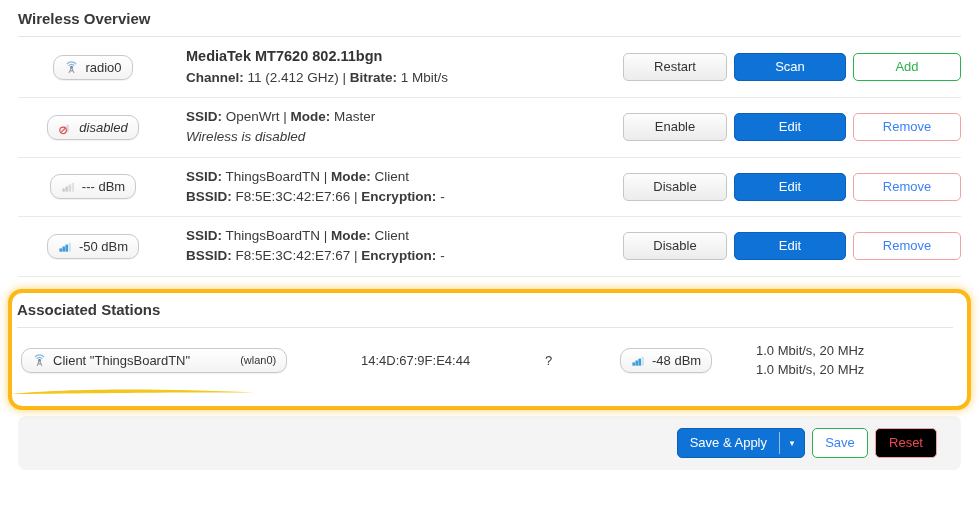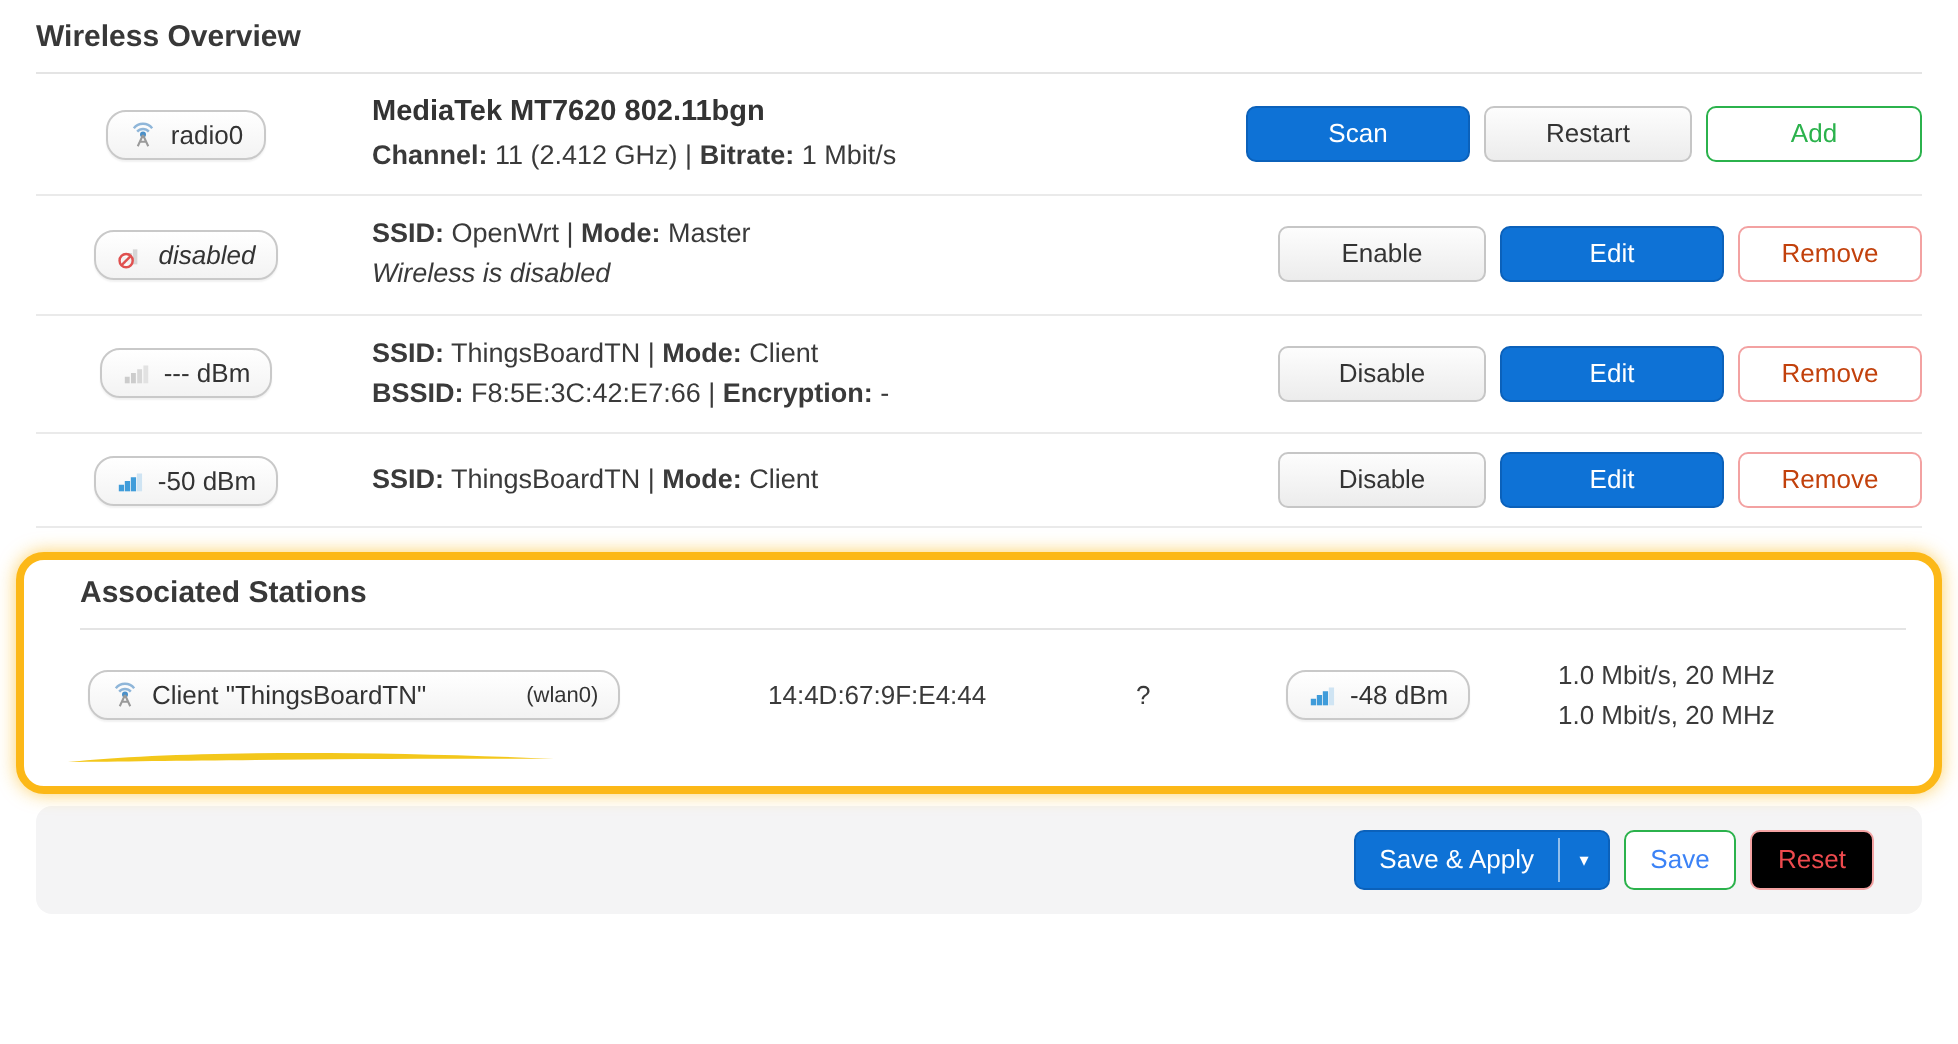--- a/index.html
+++ b/index.html
@@ -36,28 +36,28 @@
   .note { font-style:italic; }
 
   .btns { display:flex; gap:7px; justify-self:end; }
   .btn {
     height:28px; line-height:26px; text-align:center; border-radius:5px;
     font-size:13px; cursor:pointer; border:1px solid transparent;
   }
   .btn-neutral { width:104px; background:linear-gradient(#fdfdfd,#ececec); border-color:#c6c6c6; color:#333; }
   .btn-primary { width:112px; background:#0e72d6; border-color:#0b61ba; color:#fff; }
   .btn-green   { width:108px; background:#fff; border-color:#2bb24c; color:#2bb24c; }
-  .btn-red     { width:92px; background:#fff; border-color:#f3a2a2; color:#c2410c; }
+  .btn-red     { width:108px; background:#fff; border-color:#f3a2a2; color:#3b82f6; }
 
   
   .highlight {
     position:relative; margin:12px -10px 0 -10px;
     border:4px solid #fcb817; border-radius:14px;
     box-shadow:0 0 9px rgba(252,184,23,.65);
-    padding:8px 14px 10px 28px; background:#fff;
+    padding:8px 14px 10px 5px; background:#fff;
   }
   .shead {
     display:grid; grid-template-columns:340px 184px 75px 136px 1fr;
     font-weight:bold; font-size:13px; color:#333;
     padding:11px 0 13px 4px; border-bottom:1px solid #eaeaea;
   }
   .srow {
     position:relative;
     display:grid; grid-template-columns:340px 184px 75px 136px 1fr;
     align-items:center; padding:13px 0 16px 4px;
@@ -106,22 +106,22 @@
           </svg>
         </span>
         <span>radio0</span>
       </span>
     </div>
     <div class="info">
       <div class="dev-title">MediaTek MT7620 802.11bgn</div>
       <div><span class="b">Channel:</span><span> 11 (2.412 GHz) | </span><span class="b">Bitrate:</span><span> 1 Mbit/s</span></div>
     </div>
     <div class="btns">
+      <div class="btn btn-neutral">Restart</div>
       <div class="btn btn-primary">Scan</div>
-      <div class="btn btn-neutral">Restart</div>
       <div class="btn btn-green">Add</div>
     </div>
   </div>
 
   <div class="wrow">
     <div class="bcol">
       <span class="badge it">
         <span>
           <svg width="15" height="15" viewBox="0 0 16 16">
             <rect x="3" y="9" width="2.4" height="4" fill="#c9c9c9"></rect>
@@ -179,20 +179,21 @@
             <rect x="4.7" y="8" width="2.8" height="5.5" fill="#3f9cda"></rect>
             <rect x="7.9" y="6" width="2.8" height="7.5" fill="#3f9cda"></rect>
             <rect x="11.1" y="4" width="2.8" height="9.5" fill="#cfe4f3"></rect>
           </svg>
         </span>
         <span>-50 dBm</span>
       </span>
     </div>
     <div class="info">
       <div><span class="b">SSID:</span><span> ThingsBoardTN | </span><span class="b">Mode:</span><span> Client</span></div>
+      <div><span class="b">BSSID:</span><span> F8:5E:3C:42:E7:67 | </span><span class="b">Encryption:</span><span> -</span></div>
     </div>
     <div class="btns">
       <div class="btn btn-neutral">Disable</div>
       <div class="btn btn-primary">Edit</div>
       <div class="btn btn-red">Remove</div>
     </div>
   </div>
 
   <div class="highlight">
     <h2 class="sec-title">Associated Stations</h2>

